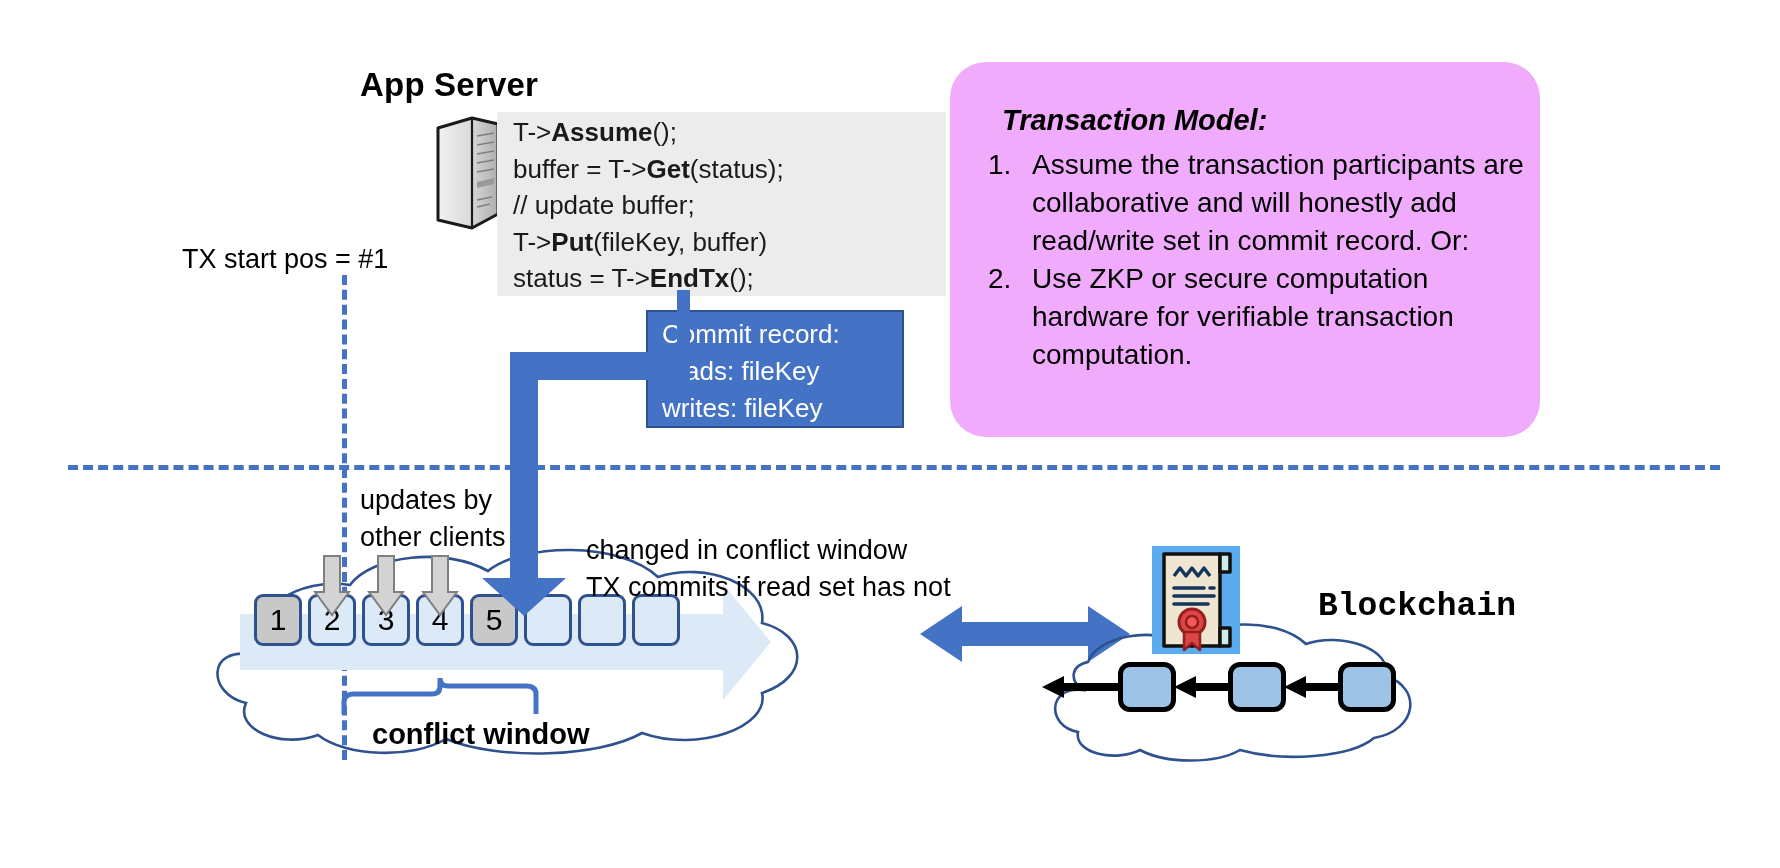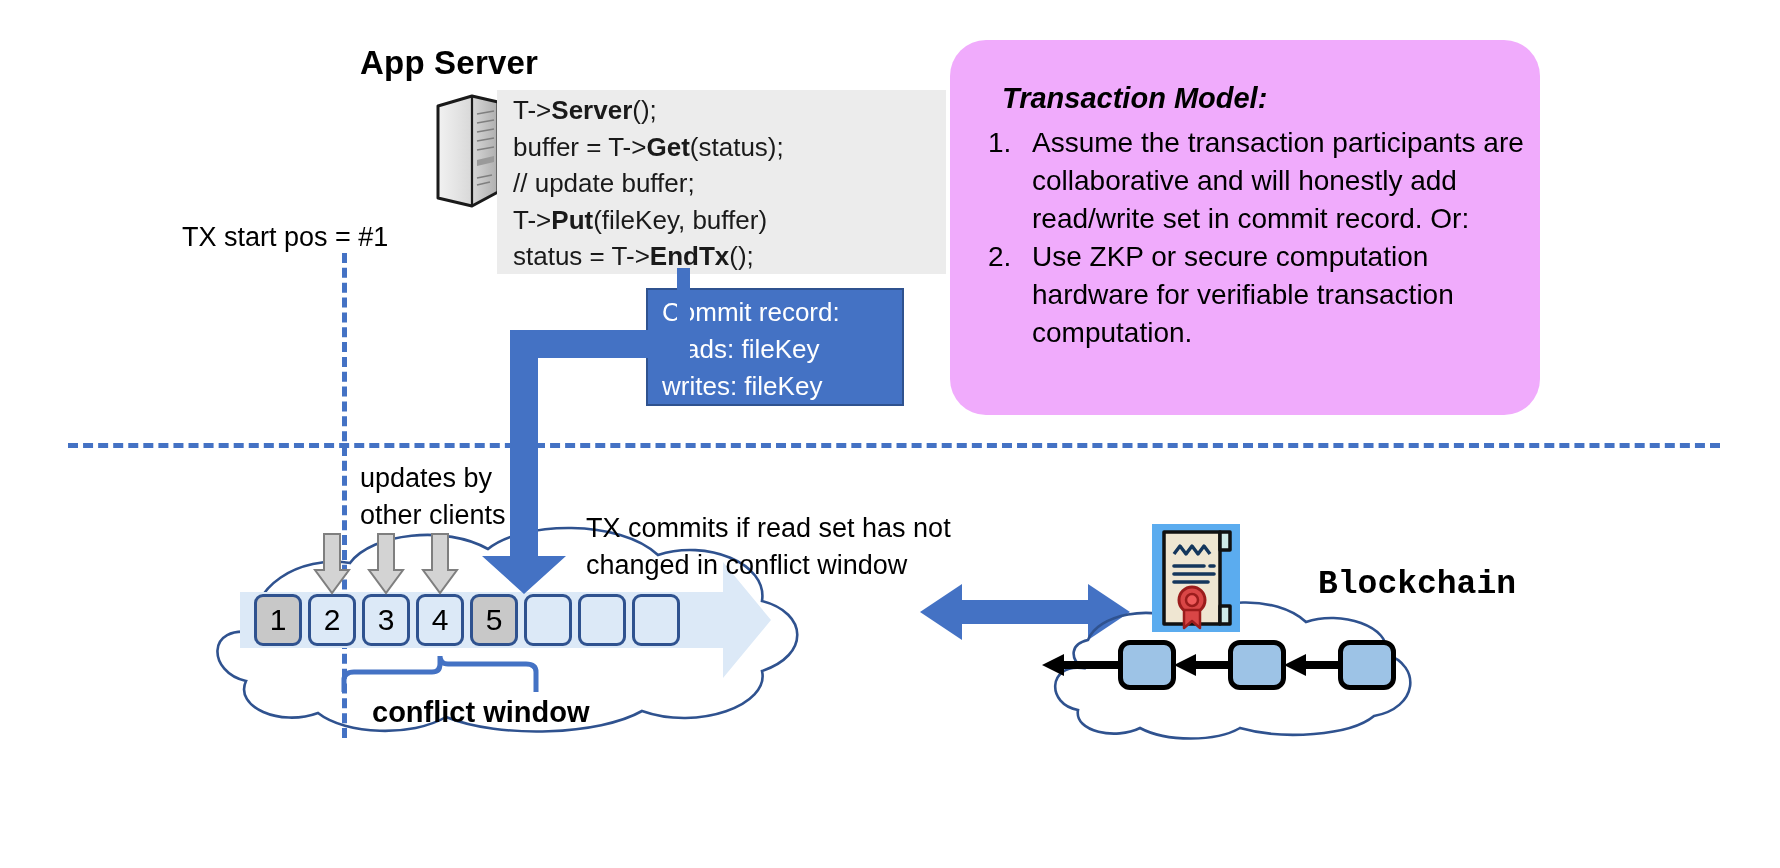--- a/index.html
+++ b/index.html
@@ -11,21 +11,21 @@
     font-family: "Liberation Sans", sans-serif;
     color: #000000;
   }
   #canvas {
     position: relative;
     width: 1780px;
     height: 868px;
     overflow: hidden;
     background: #ffffff;
   }
-  .abs { position: absolute; }
+  .abs { position: absolute; margin-top: 22px; }
 
   
   #app-server-title {
     left: 360px; top: 44px;
     font-size: 33px;
     font-weight: bold;
     letter-spacing: .2px;
   }
 
   
@@ -216,21 +216,21 @@
       <path d="M45,68 L62,64 L62,70 L45,74 Z" fill="#9a9a9a"></path>
       <g stroke="#7f7f7f" stroke-width="1.6" fill="none">
         <path d="M45,86 L60,83"></path>
         <path d="M45,93 L58,90"></path>
       </g>
     </svg>
   </div>
 
   <div class="abs" id="code-box"></div>
   <div class="abs" id="code-text">
-    <div><span>T-&gt;</span><b>Server</b><span>();</span></div>
+    <div><span>T-&gt;</span><b>Assume</b><span>();</span></div>
     <div><span>buffer = T-&gt;</span><b>Get</b><span>(status);</span></div>
     <div><span>// update buffer;</span><b></b><span></span></div>
     <div><span>T-&gt;</span><b>Put</b><span>(fileKey, buffer)</span></div>
     <div><span>status = T-&gt;</span><b>EndTx</b><span>();</span></div>
   </div>
 
   <div class="abs" id="tx-start-label">TX start pos = #1</div>
 
   <div class="abs" id="vline"></div>
   <div class="abs" id="hline"></div>
@@ -310,22 +310,22 @@
       <path d="M197,0 L197,62 L30,62 L30,288 L2,288 L44,326 L86,288 L58,288 L58,90 L225,90 L225,0 Z" fill="#4472c4"></path>
     </svg>
   </div>
 
   <div class="abs" id="updates-label">
     <div>updates by</div>
     <div>other clients</div>
   </div>
 
   <div class="abs" id="commits-label">
+    <div>changed in conflict window</div>
     <div>TX commits if read set has not</div>
-    <div>changed in conflict window</div>
   </div>
 
   <div class="abs" id="brace">
     <svg width="200" height="42" viewBox="0 0 200 42">
       <path d="M4,2 L4,14 Q4,22 14,22 L92,22 Q100,22 100,30 L100,38
                Q100,30 108,30 L186,30 Q196,30 196,22 L196,2" fill="none" stroke="#4472c4" stroke-width="5" stroke-linecap="butt" transform="translate(0,0) scale(1,-1) translate(0,-42)"></path>
     </svg>
   </div>
   <div class="abs" id="conflict-label">conflict window</div>
 

